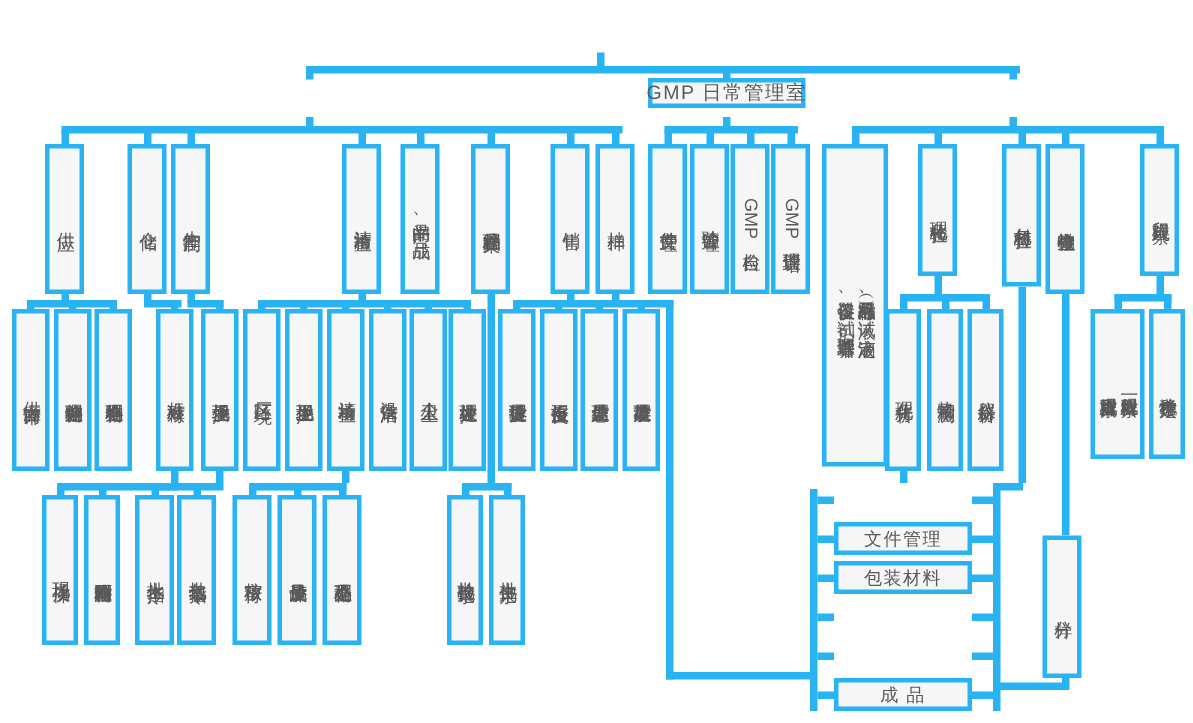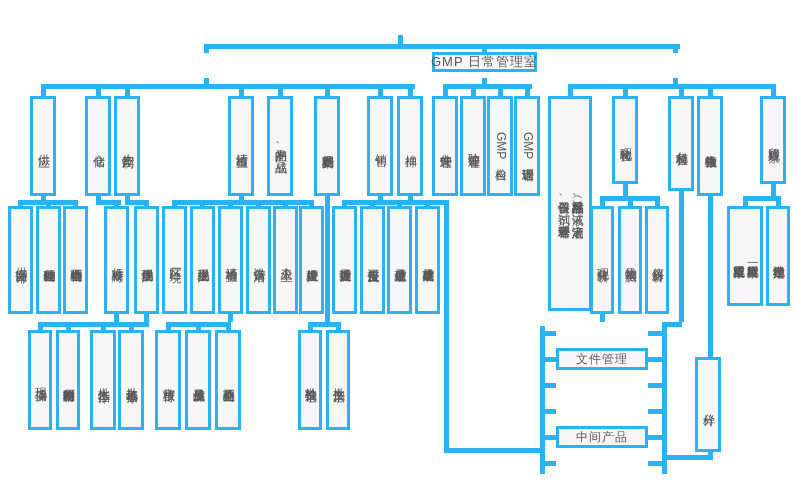--- a/index.html
+++ b/index.html
@@ -183,16 +183,17 @@
   <div class="node vbox tight" style="left:56px;top:330px;width:24px;height:100px">原辅料附件检测</div>
   <div class="node vbox" style="left:90px;top:330px;width:26px;height:100px">批生产指令</div>
   <div class="node vbox" style="left:118px;top:330px;width:26px;height:100px">批包装指令</div>
   <div class="node vbox" style="left:155px;top:330px;width:26px;height:100px">审核放行</div>
   <div class="node vbox tight" style="left:185px;top:330px;width:26px;height:100px">成品质量评价</div>
   <div class="node vbox tight" style="left:215px;top:330px;width:26px;height:100px">不合格品处理</div>
   <div class="node vbox" style="left:298px;top:330px;width:24px;height:100px">批检验记录</div>
   <div class="node vbox" style="left:326px;top:330px;width:24px;height:100px">批生产记录</div>
 
   <div class="node hbox stackbox" style="left:556px;top:348px;width:92px;height:22px">文件管理</div>
-  <div class="node hbox stackbox" style="left:556px;top:426px;width:92px;height:22px">中间产品</div>
+  <div class="node hbox stackbox" style="left:556px;top:374px;width:92px;height:22px">包装材料</div>
+  <div class="node hbox stackbox" style="left:556px;top:452px;width:92px;height:22px">成 品</div>
   <div class="node vbox" style="left:695px;top:357px;width:26px;height:95px">分样</div>
 
 </div>
 
 </body></html>

